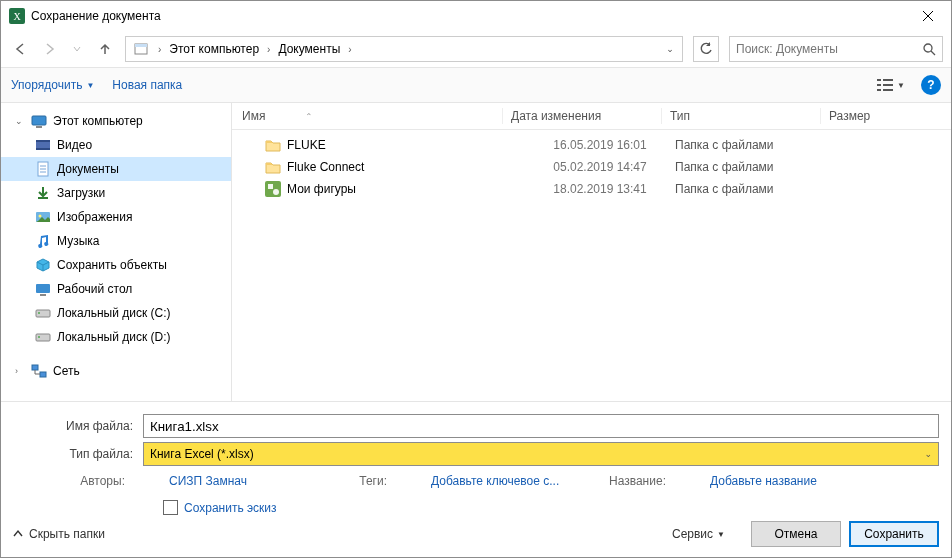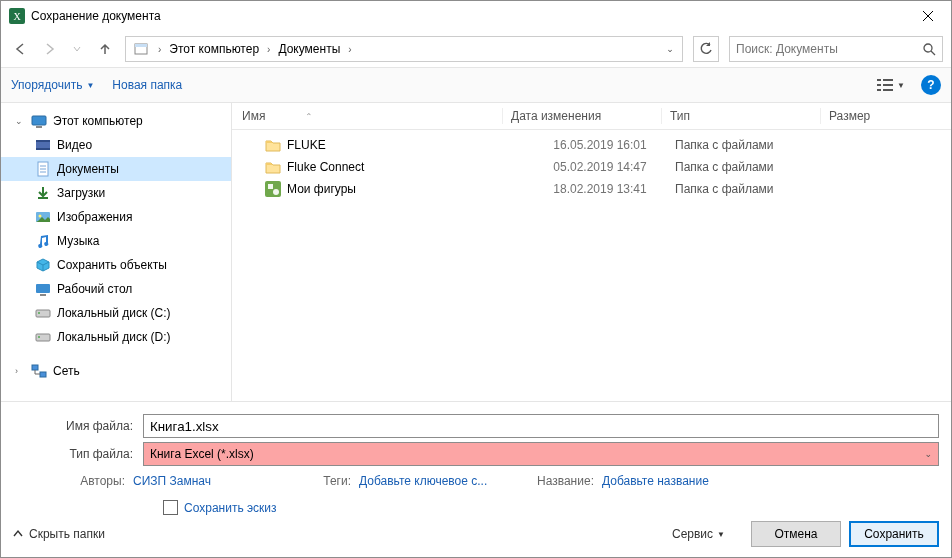--- a/index.html
+++ b/index.html
@@ -42,24 +42,24 @@
 .sort-ind{font-size:8px;color:#888;}
 .list-rows{flex:1;overflow:auto;padding-top:4px;}
 .row{display:flex;align-items:center;height:22px;padding-left:10px;}
 .row .rname{width:260px;display:flex;align-items:center;gap:6px;padding-left:23px;}
 .row .rdate{width:150px;color:#737373;text-align:center;}
 .row .rtype{width:150px;color:#555;}
 .footer{border-top:1px solid #e5e5e5;padding:8px 12px 10px 12px;}
 .form-row{display:flex;align-items:center;margin:4px 0;}
 .form-label{width:120px;text-align:right;padding-right:10px;color:#444;}
 .form-input{flex:1;height:22px;border:1px solid #8c8c8c;padding:0 6px;background:#fff;}
-.form-select{flex:1;height:22px;border:1px solid #8c8c8c;padding:0 6px;background:#fca5a5;display:flex;align-items:center;justify-content:space-between;}
+.form-select{flex:1;height:22px;border:1px solid #8c8c8c;padding:0 6px;background:#fde047;display:flex;align-items:center;justify-content:space-between;}
 .meta-row{display:flex;align-items:center;margin-top:8px;padding-left:52px;gap:8px;}
 .meta-label{color:#666;width:60px;text-align:right;}
-.meta-val{color:#1a5fb4;min-width:140px;}
+.meta-val{color:#1a5fb4;min-width:140px;margin-left:36px;}
 .meta-group{display:flex;align-items:center;gap:8px;margin-right:30px;}
 .chk-row{display:flex;align-items:center;gap:6px;margin:12px 0 6px 150px;}
 .chk{width:13px;height:13px;border:1px solid #666;}
 .chk-label{color:#1a5fb4;}
 .btn-row{display:flex;align-items:center;margin-top:6px;}
 .hide-folders{display:flex;align-items:center;gap:6px;color:#333;}
 .spacer{flex:1;}
 .svc{display:flex;align-items:center;gap:4px;margin-right:18px;color:#333;}
 .btn{width:88px;height:24px;border:1px solid #adadad;background:#e1e1e1;display:flex;align-items:center;justify-content:center;margin-left:8px;}
 .btn.primary{border:1px solid #0078d7;box-shadow:inset 0 0 0 1px #0078d7;background:#e5f1fb;}

